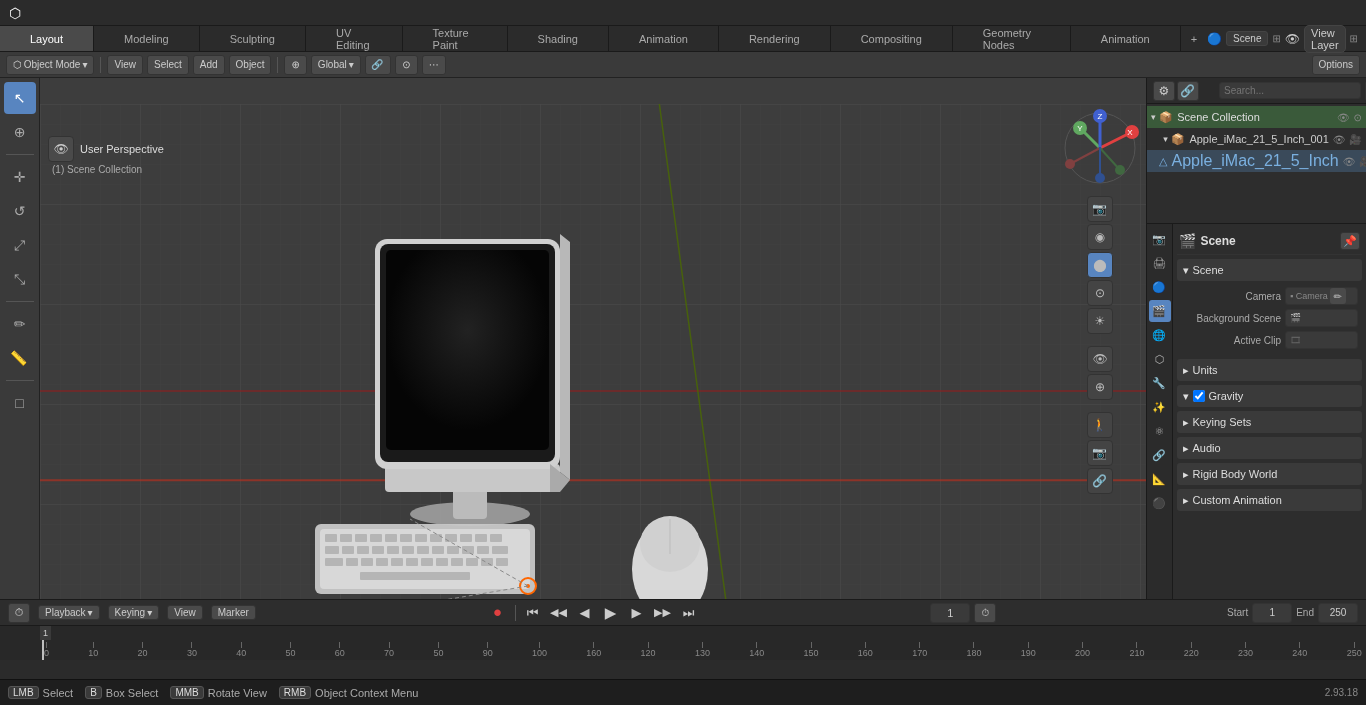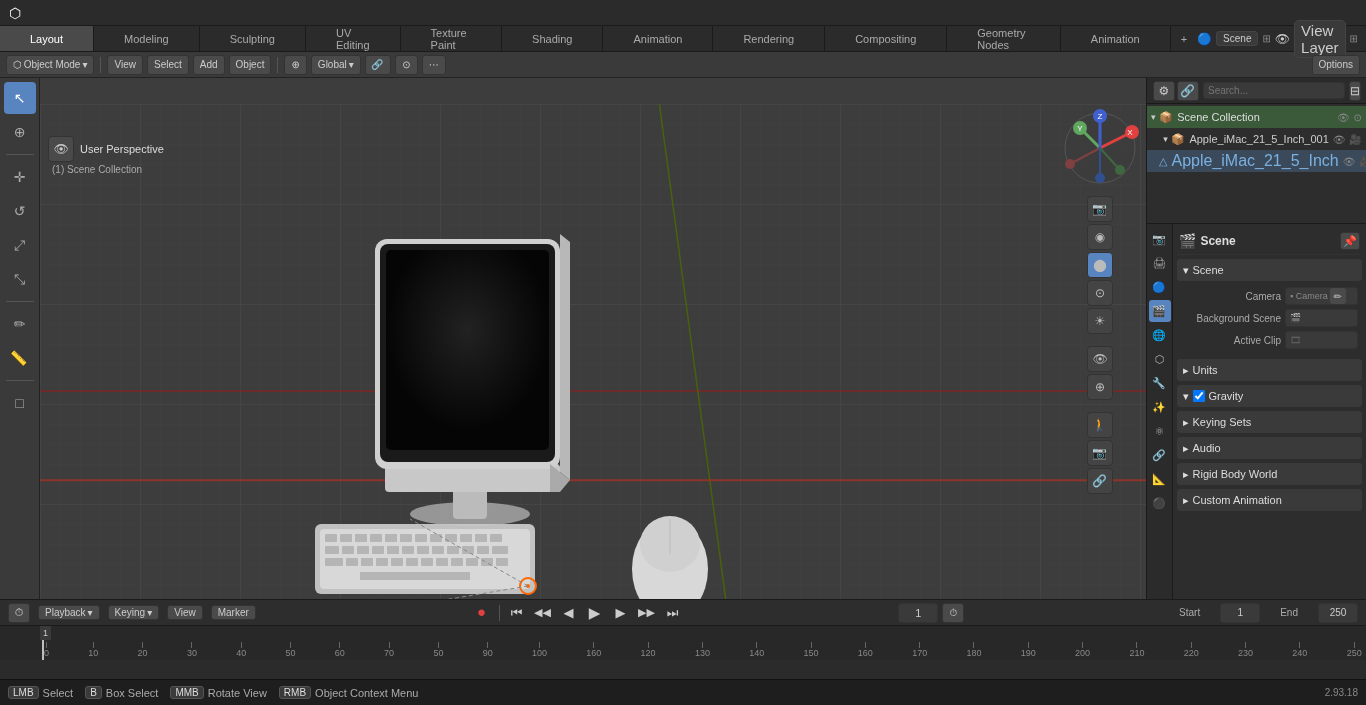--- a/index.html
+++ b/index.html
@@ -505,21 +505,21 @@
   <div class="workspace-tab">Rendering</div>
   <div class="workspace-tab">Compositing</div>
   <div class="workspace-tab">Geometry Nodes</div>
   <div class="workspace-tab">Animation</div>
   <div class="workspace-tab-add">+</div>
   <div class="scene-selector">
     <span style="font-size:12px;">🔵</span>
     <span style="background:#3a3a3a;border:1px solid #444;padding:1px 6px;border-radius:3px;font-size:10px;">Scene</span>
     <span style="font-size:10px;color:#888;">⊞</span>
     <span style="font-size:12px;">👁</span>
-    <span style="background:#3a3a3a;border:1px solid #444;padding:1px 6px;border-radius:5px;font-size:15px;">View Layer</span>
+    <span style="background:#3a3a3a;border:1px solid #444;padding:1px 6px;border-radius:5px;font-size:11px;">View Layer</span>
     <span style="font-size:10px;color:#888;">⊞</span>
   </div>
 </div>
 
 <div class="header-bar">
   <div class="hb-btn">
     <span>⬡</span>
     <span>Object Mode</span>
     <span>▾</span>
   </div>
@@ -717,21 +717,21 @@
     </div>
   </div>
 
   <div class="right-panel">
 
     <div class="right-panel-header">
       <div style="display:flex;gap:2px;">
         <div class="hb-icon-btn">⚙</div>
         <div class="hb-icon-btn">🔗</div>
       </div>
-      <input type="text" placeholder="Search..." style="flex: 1 1 0%; background: rgb(58, 58, 58); border: 1px solid rgb(51, 51, 51); color: rgb(204, 204, 204); font-size: 10px; padding: 2px 4px; border-radius: 3px;">
+      <input type="text" placeholder="Search..." style="flex: 1 1 0%; background: rgb(58, 58, 58); border: 1px solid rgb(51, 51, 51); color: rgb(204, 204, 204); font-size: 10px; padding: 2px 4px; border-radius: 3px; margin-left: 16px;">
       <div class="hb-icon-btn">⊟</div>
     </div>
 
     <div class="outliner">
       <div style="padding:2px 0;">
 
         <div class="outliner-item" style="background:#3a5a3a;">
           <span style="font-size:9px;color:#ccc;">▾</span>
           <span>📦</span>
           <span style="font-size:11px;color:#ddd;">Scene Collection</span>
@@ -894,21 +894,21 @@
       <div class="tl-ctrl-btn">▶</div>
       <div class="tl-ctrl-btn" style="font-size:11px;">▶▶</div>
       <div class="tl-ctrl-btn">⏭</div>
     </div>
 
     <div style="display:flex;align-items:center;gap:4px;">
       <input type="text" class="tl-frame-input" value="1" style="">
       <div class="hb-icon-btn" style="font-size:10px;">⏱</div>
     </div>
 
-    <div style="display:flex;align-items:center;gap:20px;margin-left:auto;">
+    <div style="display:flex;align-items:center;gap:4px;margin-left:auto;">
       <span class="tl-label">Start</span>
       <input type="text" class="tl-range-input" value="1" style="">
       <span class="tl-label">End</span>
       <input type="text" class="tl-range-input" value="250" style="">
     </div>
   </div>
 
   <div class="timeline-ruler" style="height:34px;position:relative;overflow:hidden;">
     <div style="position:absolute;top:0;left:0;right:0;height:100%;background:#282828;"></div>
 

